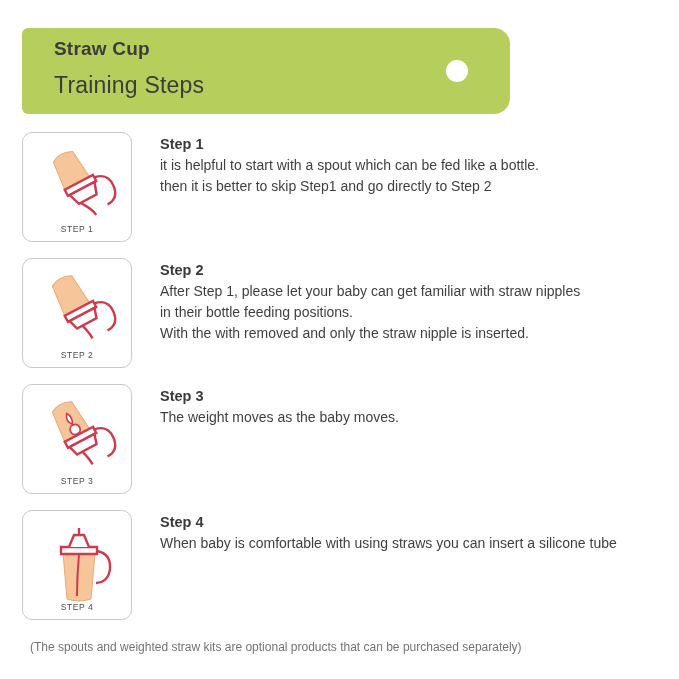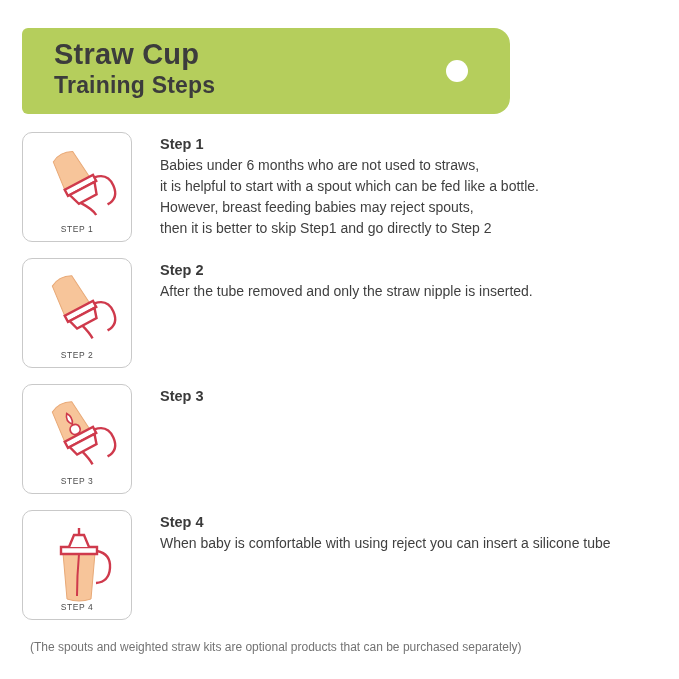--- a/index.html
+++ b/index.html
@@ -28,31 +28,31 @@
     top: 28px;
     width: 488px;
     height: 86px;
     background: #b5ce5c;
     border-radius: 6px 16px 16px 6px;
   }
   .banner-title {
     position: absolute;
     left: 32px;
     top: 10px;
-    font-size: 29px;
+    font-size: 19px;
     font-weight: bold;
     color: #3c3c3c;
     letter-spacing: 0.2px;
   }
   .banner-subtitle {
     position: absolute;
     left: 32px;
     top: 44px;
     font-size: 23px;
-    font-weight: bold;
+    font-weight: normal;
     color: #3c3c3c;
     letter-spacing: 0.2px;
   }
   .banner-dot {
     position: absolute;
     right: 42px;
     top: 32px;
     width: 22px;
     height: 22px;
     border-radius: 50%;
@@ -148,83 +148,84 @@
             <path d="M41 50 h32 v7 h-32 z" fill="#ffffff" stroke="#cf3a4c" stroke-width="2.4"></path>
             <path d="M43 57 h28 l-4 12 h-20 z" fill="#ffffff" stroke="#cf3a4c" stroke-width="2.4"></path>
             <path d="M49 69 q8 12 8 18" fill="none" stroke="#cf3a4c" stroke-width="2.4"></path>
             <path d="M73 53 q14 2 13 16 q-1 14 -14 14" fill="none" stroke="#cf3a4c" stroke-width="2.4"></path>
           </g>
         </svg>
         <div class="thumb-caption">STEP 1</div>
       </div>
       <div class="step-text">
         <div class="step-title">Step 1</div>
-        <div class="step-line">Babies under 6 months who are not used to straws,</div>
         <div class="step-line">it is helpful to start with a spout which can be fed like a bottle.</div>
-        <div class="step-line">However, breast feeding babies may reject spouts,</div>
         <div class="step-line">then it is better to skip Step1 and go directly to Step 2</div>
       </div>
     </div>
 
     <div class="step-row">
       <div class="thumb">
         <svg class="thumb-art" viewBox="0 0 110 110">
           <g transform="rotate(-28 55 52)">
             <path d="M44 18 q11 -6 22 0 l3 32 q-14 6 -28 0 z" fill="#f7c59a" stroke="#e8a977" stroke-width="1"></path>
             <path d="M41 50 h32 v7 h-32 z" fill="#ffffff" stroke="#cf3a4c" stroke-width="2.4"></path>
             <path d="M43 57 h28 l-3 10 h-22 z" fill="#ffffff" stroke="#cf3a4c" stroke-width="2.4"></path>
             <path d="M52 67 q3 10 3 16" fill="none" stroke="#cf3a4c" stroke-width="2.4"></path>
             <path d="M73 53 q14 2 13 16 q-1 14 -14 14" fill="none" stroke="#cf3a4c" stroke-width="2.4"></path>
           </g>
         </svg>
         <div class="thumb-caption">STEP 2</div>
       </div>
       <div class="step-text">
         <div class="step-title">Step 2</div>
-        <div class="step-line">After the tube removed and only the straw nipple is inserted.</div>
+        <div class="step-line">After Step 1, please let your baby can get familiar with straw nipples</div>
+        <div class="step-line">in their bottle feeding positions.</div>
+        <div class="step-line">With the with removed and only the straw nipple is inserted.</div>
       </div>
     </div>
 
     <div class="step-row">
       <div class="thumb">
         <svg class="thumb-art" viewBox="0 0 110 110">
           <g transform="rotate(-28 55 52)">
             <path d="M44 18 q11 -6 22 0 l3 32 q-14 6 -28 0 z" fill="#f7c59a" stroke="#e8a977" stroke-width="1"></path>
             <path d="M56 26 q4 6 0 12 q-5 -6 0 -12 z" fill="#ffffff" stroke="#cf3a4c" stroke-width="1.6"></path>
             <circle cx="56" cy="44" r="5" fill="#ffffff" stroke="#cf3a4c" stroke-width="1.8"></circle>
             <path d="M41 50 h32 v7 h-32 z" fill="#ffffff" stroke="#cf3a4c" stroke-width="2.4"></path>
             <path d="M43 57 h28 l-3 10 h-22 z" fill="#ffffff" stroke="#cf3a4c" stroke-width="2.4"></path>
             <path d="M52 67 q3 10 3 16" fill="none" stroke="#cf3a4c" stroke-width="2.4"></path>
             <path d="M73 53 q14 2 13 16 q-1 14 -14 14" fill="none" stroke="#cf3a4c" stroke-width="2.4"></path>
           </g>
         </svg>
         <div class="thumb-caption">STEP 3</div>
       </div>
       <div class="step-text">
         <div class="step-title">Step 3</div>
+        <div class="step-line">The weight moves as the baby moves.</div>
       </div>
     </div>
 
     <div class="step-row">
       <div class="thumb">
         <svg class="thumb-art" viewBox="0 0 110 110">
           <g>
             <path d="M40 42 q17 -5 32 0 l-4 46 q-12 4 -24 0 z" fill="#f7c59a" stroke="#e8a977" stroke-width="1"></path>
             <path d="M38 36 h36 v7 h-36 z" fill="#ffffff" stroke="#cf3a4c" stroke-width="2.4"></path>
             <path d="M46 36 l5 -12 h10 l5 12" fill="#ffffff" stroke="#cf3a4c" stroke-width="2.4"></path>
             <path d="M56 24 v-7" fill="none" stroke="#cf3a4c" stroke-width="2.4"></path>
             <path d="M56 43 q-2 22 -2 42" fill="none" stroke="#cf3a4c" stroke-width="2"></path>
             <path d="M74 40 q14 3 13 17 q-1 14 -14 15" fill="none" stroke="#cf3a4c" stroke-width="2.4"></path>
           </g>
         </svg>
         <div class="thumb-caption">STEP 4</div>
       </div>
       <div class="step-text">
         <div class="step-title">Step 4</div>
-        <div class="step-line">When baby is comfortable with using reject you can insert a silicone tube</div>
+        <div class="step-line">When baby is comfortable with using straws you can insert a silicone tube</div>
       </div>
     </div>
 
   </div>
 
   <div class="footnote">(The spouts and weighted straw kits are optional products that can be purchased separately)</div>
 
 </div>
 
 </body></html>

